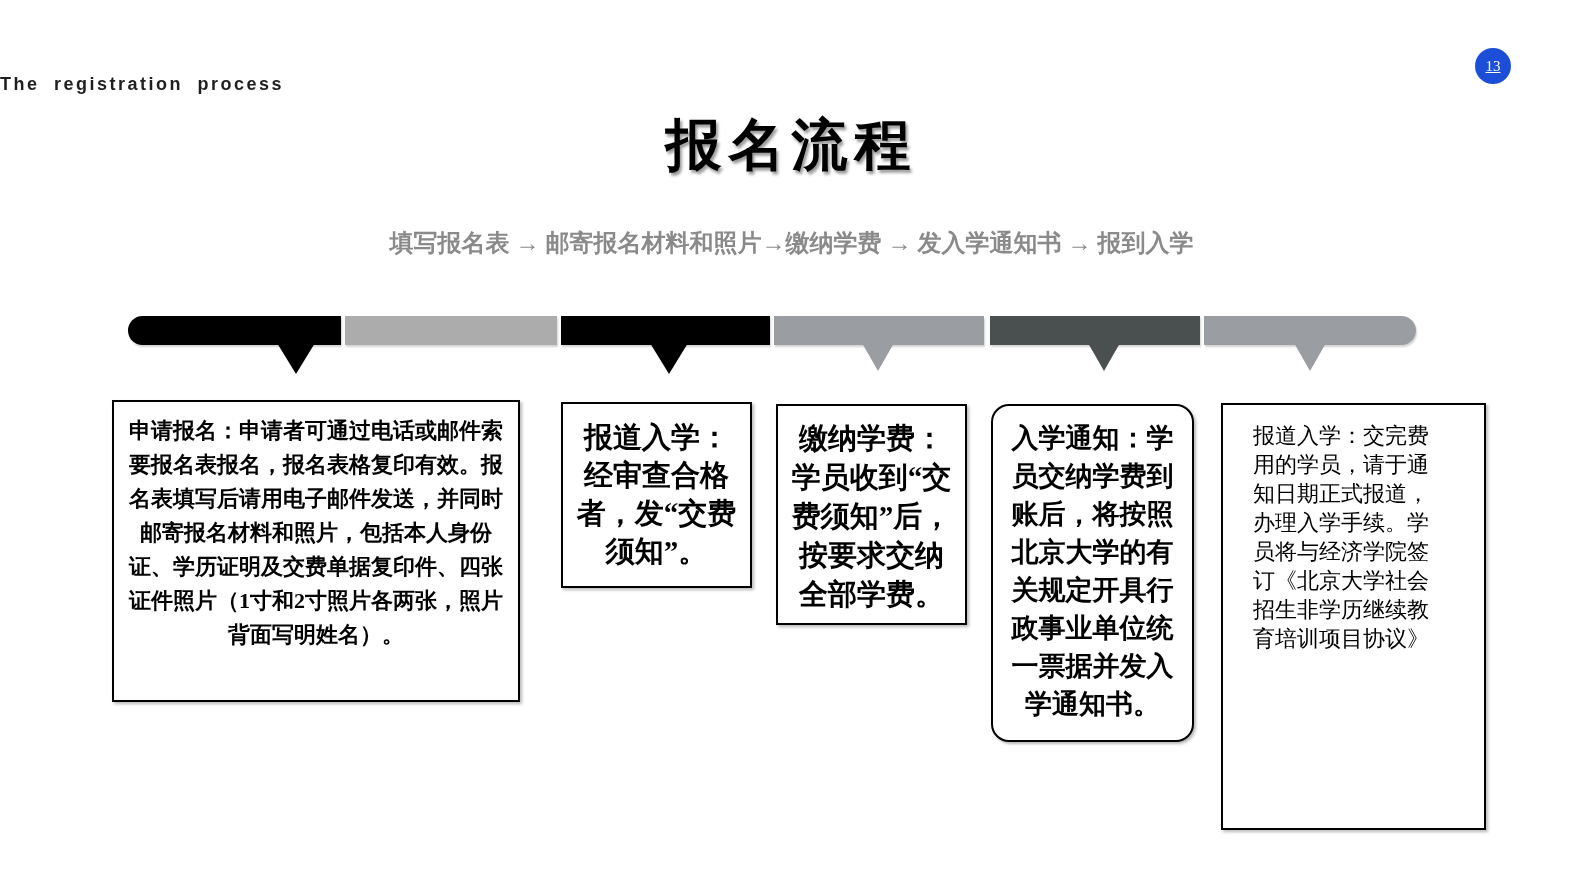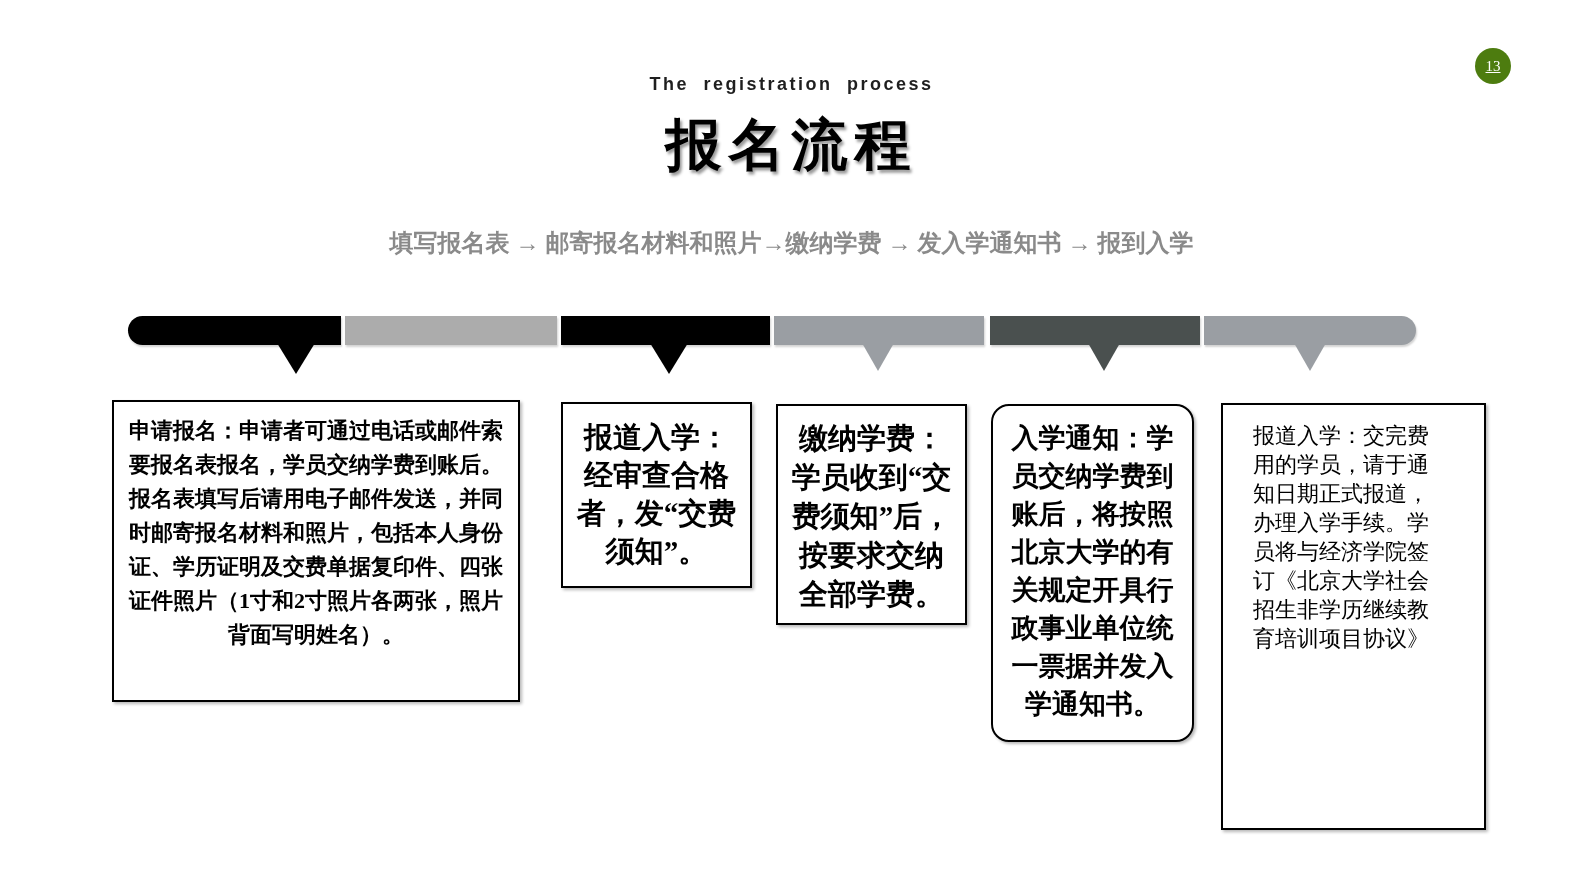--- a/index.html
+++ b/index.html
@@ -21,21 +21,20 @@
     display: flex; align-items: center; justify-content: center;
     color: #ffffff;
     font-size: 15px;
     font-family: "Liberation Serif", serif;
   }
 
   
   .subtitle {
     position: absolute;
     left: 0; top: 74px; width: 1583px;
-    text-align: center;
     font-family: "Liberation Sans", "DejaVu Sans", sans-serif;
     font-size: 18px;
     font-weight: bold;
     letter-spacing: 2.5px;
     word-spacing: 7px;
     color: #1f1f1f;
   }
   .title {
     position: absolute;
     left: 0; top: 108px; width: 1583px;
@@ -119,21 +118,21 @@
     left: 1221px; top: 403px; width: 265px; height: 427px;
     padding: 16px 54px 0 30px;
     font-size: 22px; line-height: 29px; font-weight: normal; text-align: left;
   }
 </style>
 </head>
 <body>
 
 <div class="slide">
 
-  <div class="badge" style="background: #4d7c0f; text-decoration: underline;">
+  <div class="badge" style="background: #1d4ed8; text-decoration: underline;">
     <span>13</span>
   </div>
 
   <div class="subtitle">The registration process</div>
   <div class="title">报名流程</div>
   <div class="flow-line">填写报名表 → 邮寄报名材料和照片→缴纳学费 → 发入学通知书 → 报到入学</div>
 
   <div class="timeline">
     <div class="seg seg1 round-left" style="background: rgb(0, 0, 0);"></div>
     <div class="seg seg2" style="background: rgb(172, 172, 172);"></div>
@@ -143,21 +142,21 @@
     <div class="seg seg6 round-right" style="background: rgb(154, 158, 163);"></div>
 
     <div class="tri big tri1" style="background: rgb(0, 0, 0);"></div>
     <div class="tri big tri2" style="background: rgb(0, 0, 0);"></div>
     <div class="tri small tri3" style="background: rgb(154, 158, 163);"></div>
     <div class="tri small tri4" style="background: rgb(74, 80, 79);"></div>
     <div class="tri small tri5" style="background: rgb(154, 158, 163);"></div>
   </div>
 
   <div class="stepbox box1">
-    <div class="txt">申请报名：申请者可通过电话或邮件索要报名表报名，学员交纳学费到账后。报名表填写后请用电子邮件发送，并同时邮寄报名材料和照片，包括本人身份证、学历证明及交费单据复印件、四张证件照片（1寸和2寸照片各两张，照片背面写明姓名）。</div>
+    <div class="txt">申请报名：申请者可通过电话或邮件索要报名表报名，报名表格复印有效。报名表填写后请用电子邮件发送，并同时邮寄报名材料和照片，包括本人身份证、学历证明及交费单据复印件、四张证件照片（1寸和2寸照片各两张，照片背面写明姓名）。</div>
   </div>
   <div class="stepbox box2">
     <div class="txt">报道入学：经审查合格者，发“交费须知”。</div>
   </div>
   <div class="stepbox box3">
     <div class="txt">缴纳学费：学员收到“交费须知”后，按要求交纳全部学费。</div>
   </div>
   <div class="stepbox box4">
     <div class="txt">入学通知：学员交纳学费到账后，将按照北京大学的有关规定开具行政事业单位统一票据并发入学通知书。</div>
   </div>

